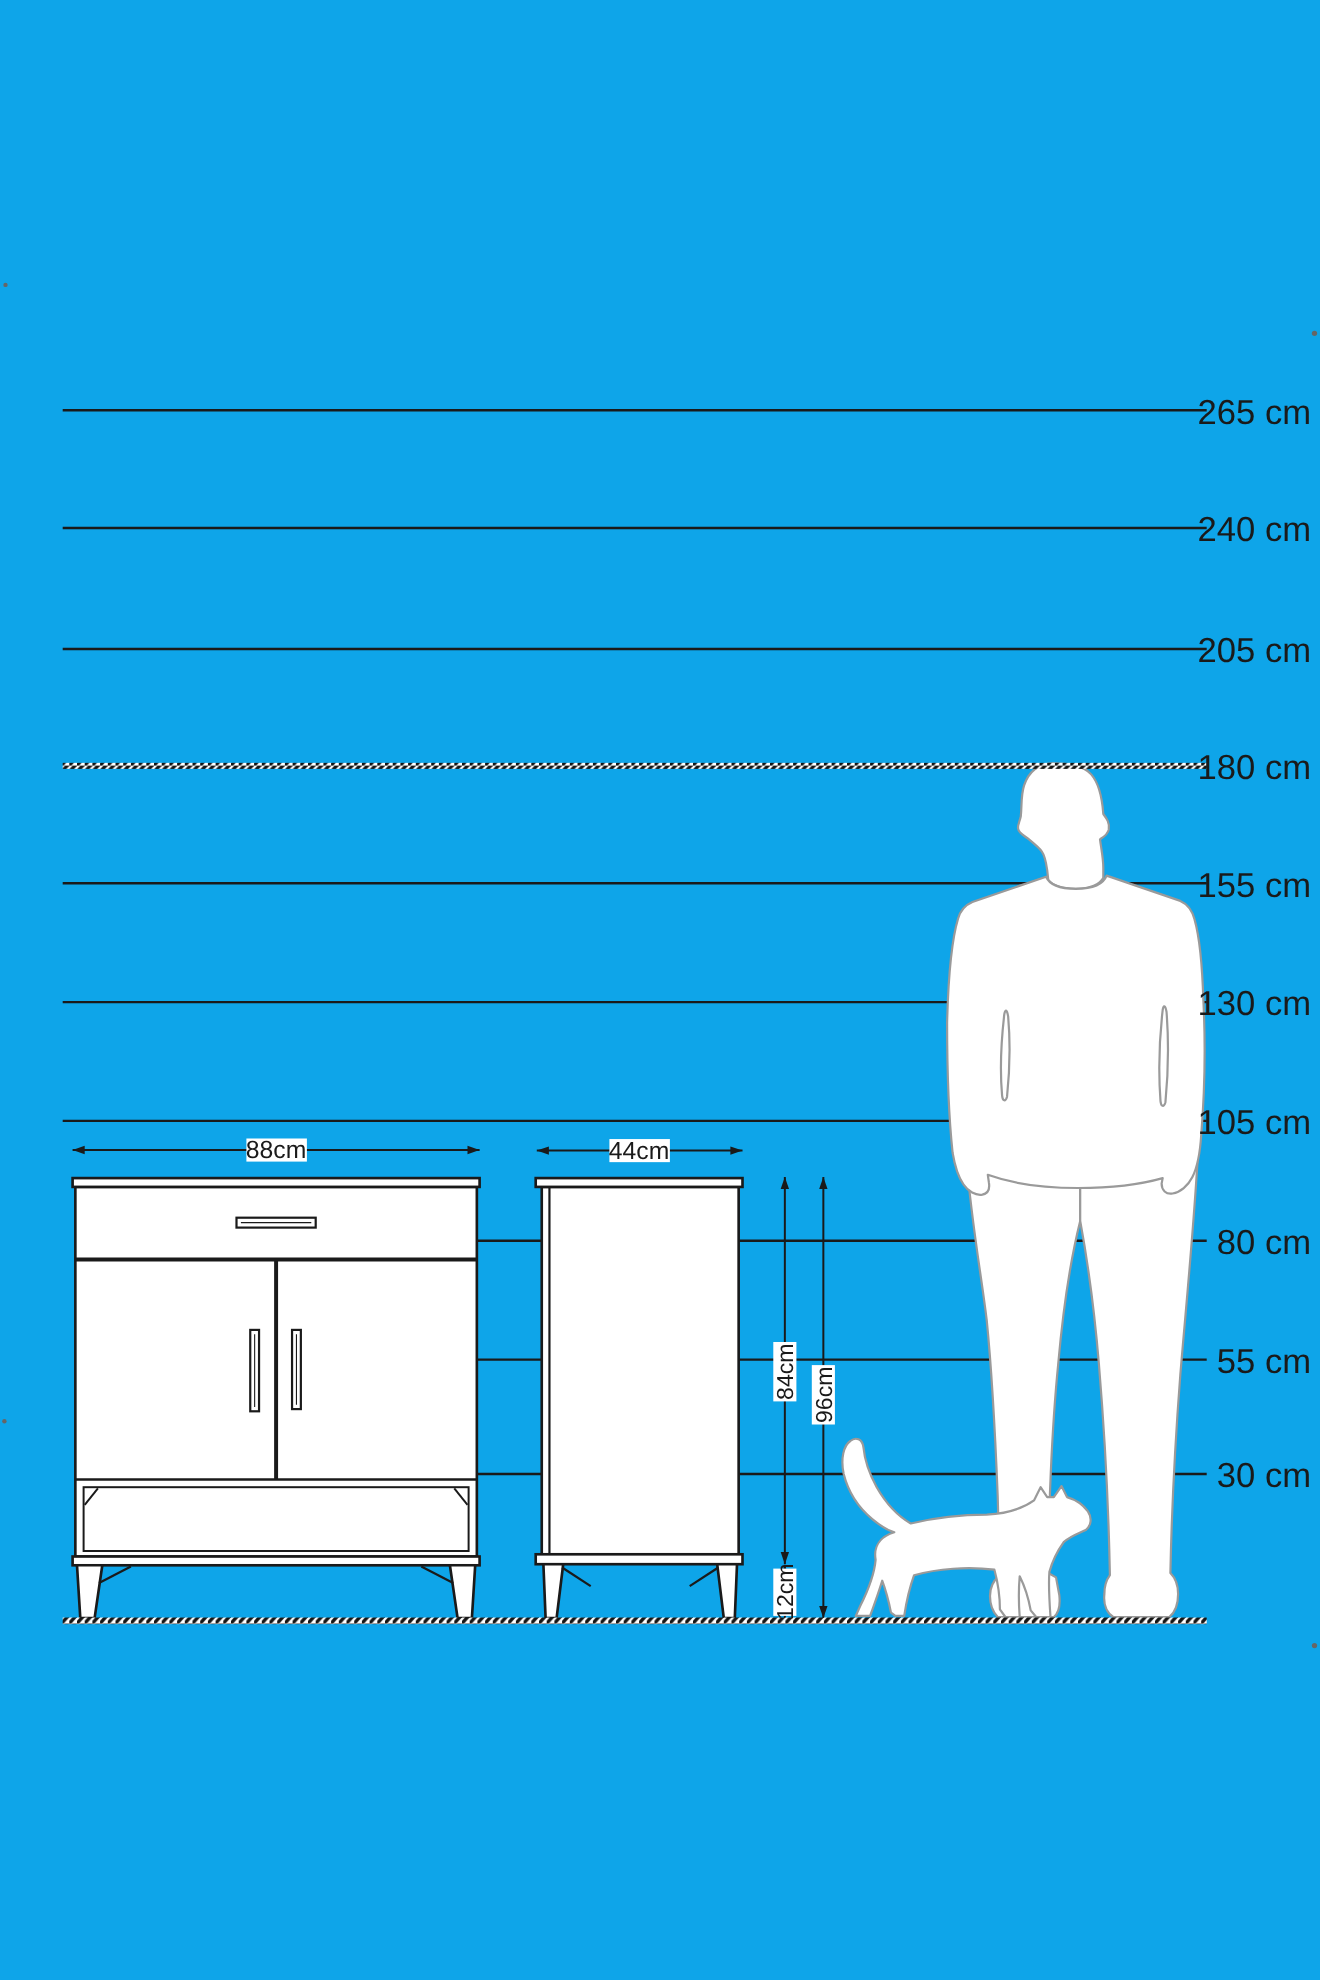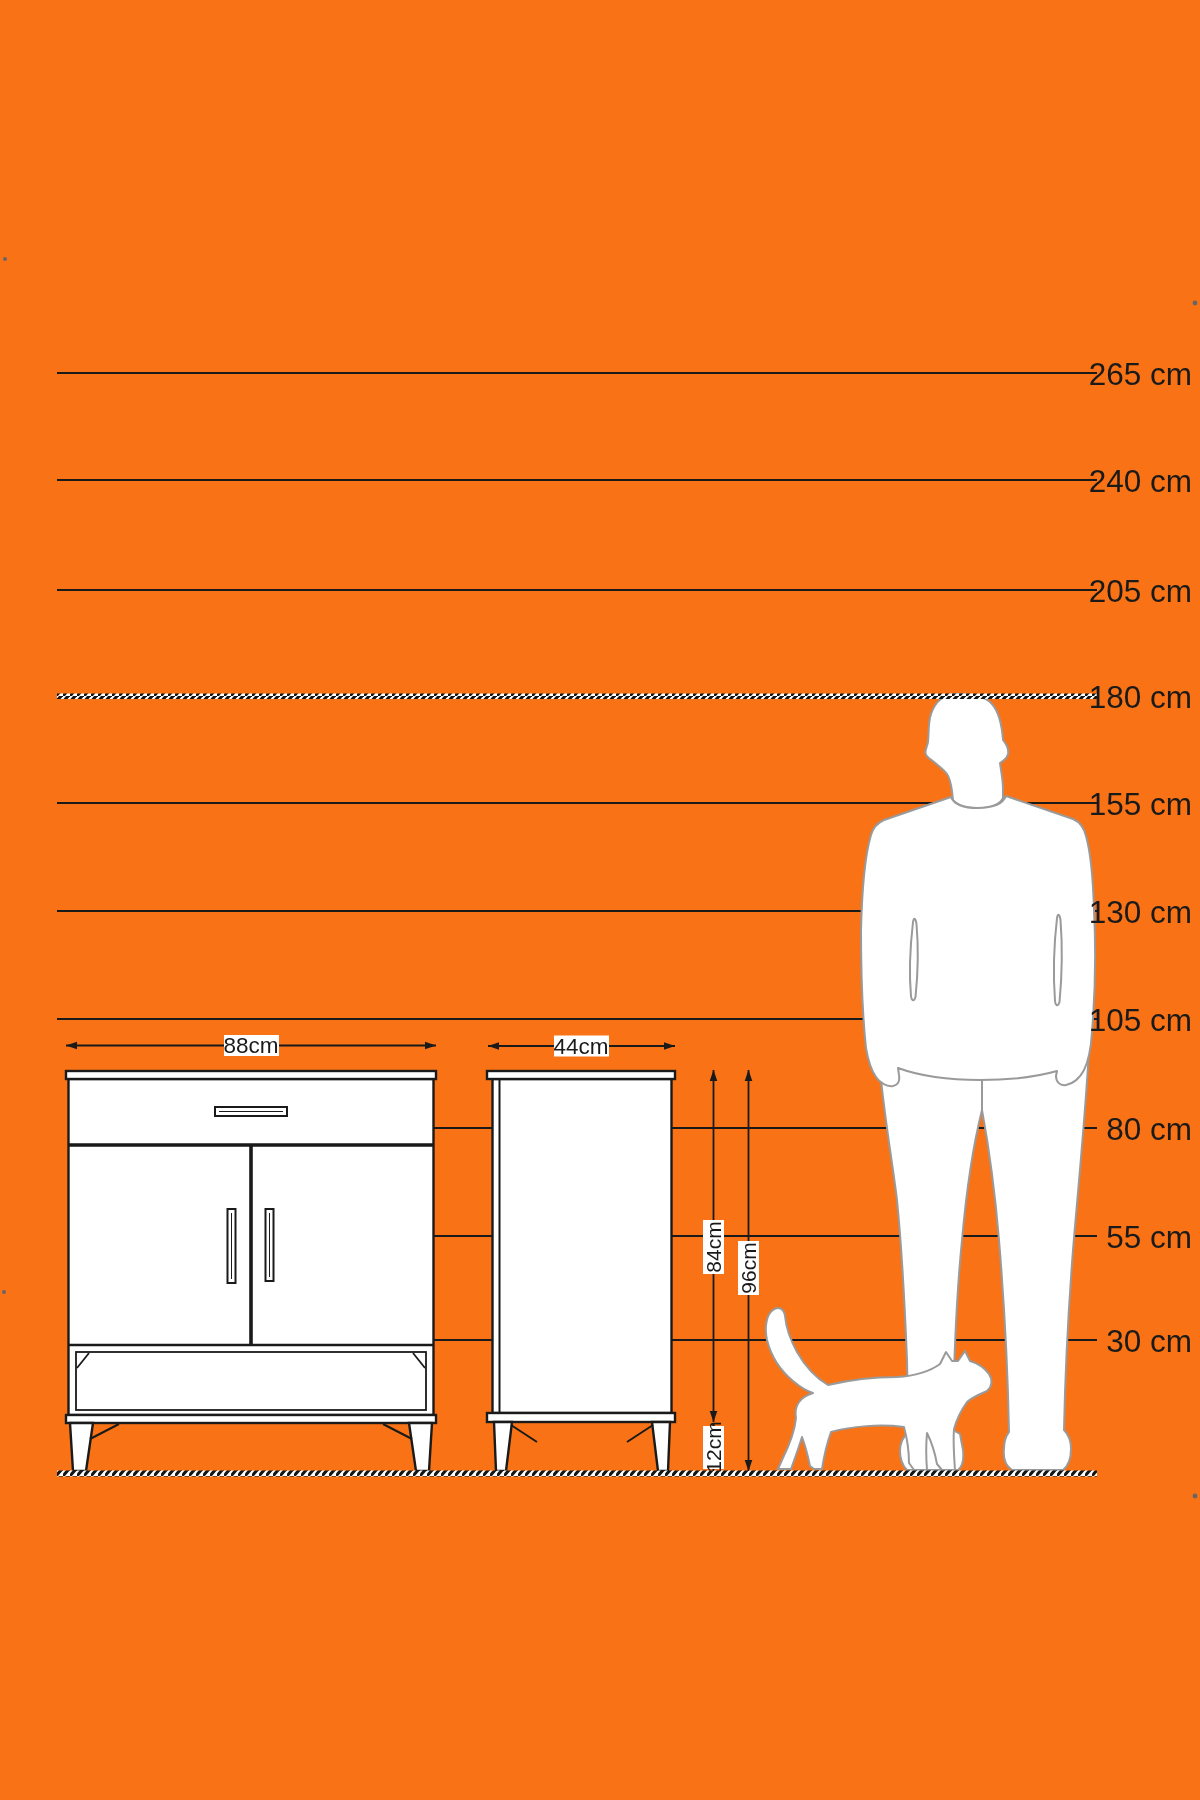--- a/index.html
+++ b/index.html
@@ -1,16 +1,16 @@
 <!DOCTYPE html>
 <html><head>
 <meta charset="utf-8">
 <style>
   html,body{margin:0;padding:0;background:#ffffff;}
-  .canvas{position:relative;width:1200px;height:1800px;background:#f97316;overflow:hidden;
+  .canvas{position:relative;width:1200px;height:1800px;background:#0ea5e9;overflow:hidden;
           font-family:"Liberation Sans", sans-serif;text-decoration:underline;}
   svg{position:absolute;left:0;top:0;}
   text{font-family:"Liberation Sans", sans-serif;fill:#1a1a1a;}
   .ruler-label{font-size:31.5px;}
   .dim-label{font-size:22.5px;}
   .dim-label-rot{font-size:21px;}
 </style>
 </head>
 <body>
 

